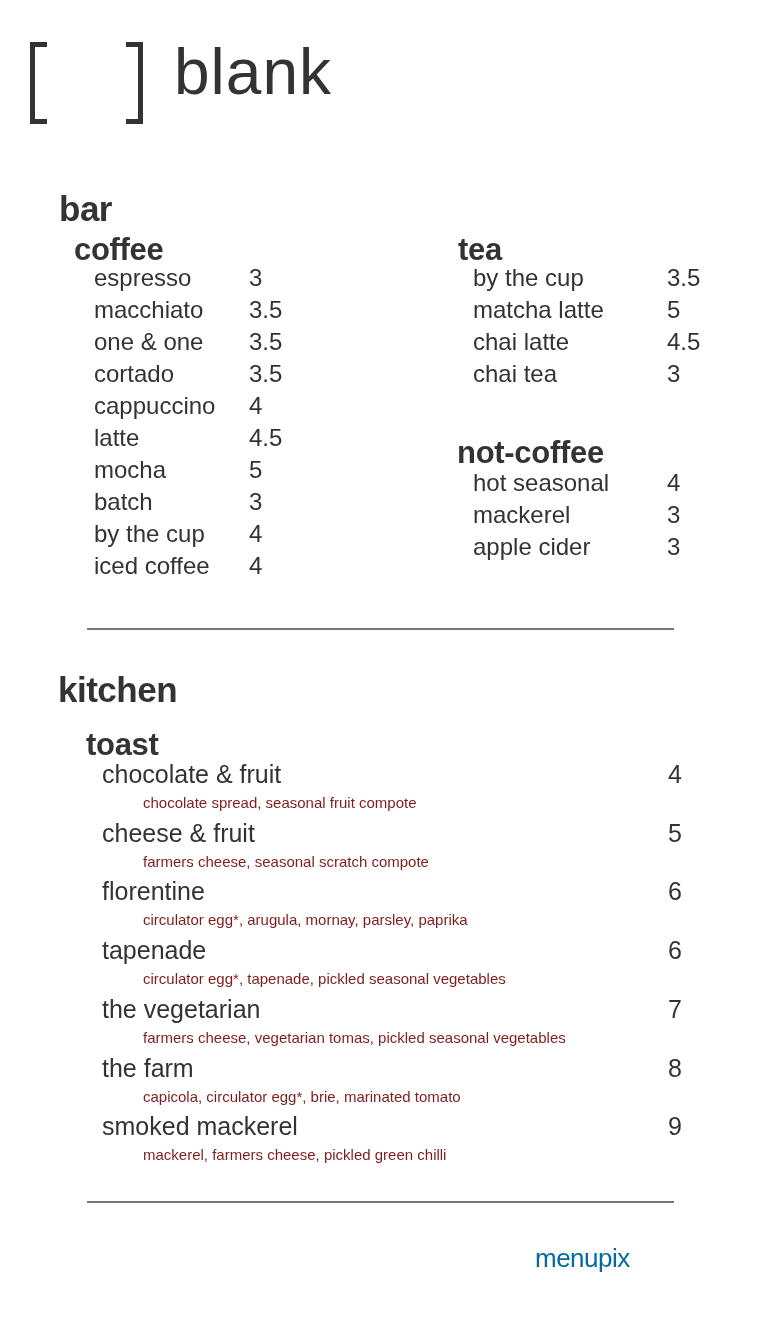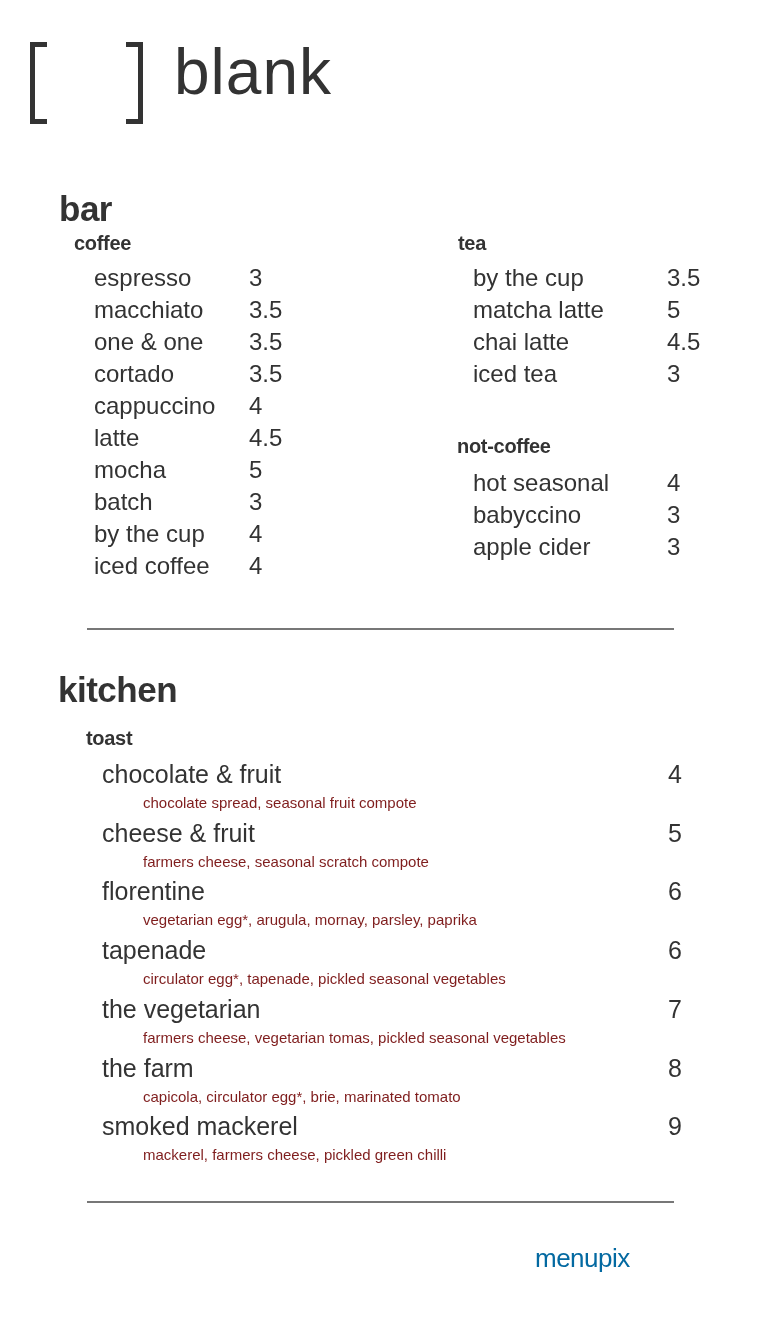--- a/index.html
+++ b/index.html
@@ -5,21 +5,21 @@
     html, body { margin:0; padding:0; background:#ffffff; }
     body { width:768px; height:1344px; position:relative; overflow:hidden;
            font-family:"Liberation Sans", "DejaVu Sans", sans-serif; color:#2e2e2e; }
     .abs { position:absolute; }
     .logo { left:26px; top:30px; height:100px; }
     .bracket { position:absolute; top:12px; width:17px; height:82px; border:5px solid #333; box-sizing:border-box; }
     .bracket.left { left:4px; border-right:none; }
     .bracket.right { left:100px; border-left:none; }
     .logo-word { position:absolute; left:148px; top:-8px; font-size:64px; font-weight:400; color:#333; letter-spacing:1px; line-height:100px; }
     .section-title { font-size:35px; font-weight:700; color:#333; letter-spacing:-0.5px; }
-    .sub-title { font-size:20px; font-weight:700; color:#333; letter-spacing:-0.3px;text-align:center; }
+    .sub-title { font-size:31px; font-weight:700; color:#333; letter-spacing:-0.3px;text-align:center; }
     .row { position:absolute; font-size:24px; line-height:32px; color:#333; white-space:nowrap; }
     .row .name { position:absolute; left:0; }
     .row .price { position:absolute; }
     .divider { position:absolute; height:2px; background:#777; }
     .k-item { position:absolute; left:102px; width:580px; }
     .k-name { position:absolute; left:0; top:0; font-size:25px; color:#333; white-space:nowrap; }
     .k-price { position:absolute; right:0; top:0; font-size:25px; color:#333; }
     .k-desc { position:absolute; left:41px; top:34px; font-size:15px; color:#7f1d1d; white-space:nowrap; }
     .watermark { position:absolute; left:535px; top:1243px; font-size:26px; color:#0369a1; font-weight:400; letter-spacing:-0.5px; }
   </style>
@@ -86,33 +86,33 @@
     </div>
   <div class="row" style="left:473px; top:294px;">
       <span class="name">matcha latte</span>
       <span class="price" style="left:194px;">5</span>
     </div>
   <div class="row" style="left:473px; top:326px;">
       <span class="name">chai latte</span>
       <span class="price" style="left:194px;">4.5</span>
     </div>
   <div class="row" style="left:473px; top:358px;">
-      <span class="name">iced tea</span>
+      <span class="name">chai tea</span>
       <span class="price" style="left:194px;">3</span>
     </div>
 </div>
 
 <div class="abs sub-title" style="left:457px; top:435px;">not-coffee</div>
 <div>
   <div class="row" style="left:473px; top:467px;">
       <span class="name">hot seasonal</span>
       <span class="price" style="left:194px;">4</span>
     </div>
   <div class="row" style="left:473px; top:499px;">
-      <span class="name">babyccino</span>
+      <span class="name">mackerel</span>
       <span class="price" style="left:194px;">3</span>
     </div>
   <div class="row" style="left:473px; top:531px;">
       <span class="name">apple cider</span>
       <span class="price" style="left:194px;">3</span>
     </div>
 </div>
 
 <div class="divider" style="left:87px; top:628px; width:587px;"></div>
 
@@ -126,21 +126,21 @@
     <span class="k-desc">chocolate spread, seasonal fruit compote</span>
   </div>
   <div class="k-item" style="top:819px;">
     <span class="k-name">cheese &amp; fruit</span>
     <span class="k-price">5</span>
     <span class="k-desc">farmers cheese, seasonal scratch compote</span>
   </div>
   <div class="k-item" style="top:877px;">
     <span class="k-name">florentine</span>
     <span class="k-price">6</span>
-    <span class="k-desc">vegetarian egg*, arugula, mornay, parsley, paprika</span>
+    <span class="k-desc">circulator egg*, arugula, mornay, parsley, paprika</span>
   </div>
   <div class="k-item" style="top:936px;">
     <span class="k-name">tapenade</span>
     <span class="k-price">6</span>
     <span class="k-desc">circulator egg*, tapenade, pickled seasonal vegetables</span>
   </div>
   <div class="k-item" style="top:995px;">
     <span class="k-name">the vegetarian</span>
     <span class="k-price">7</span>
     <span class="k-desc">farmers cheese, vegetarian tomas, pickled seasonal vegetables</span>

